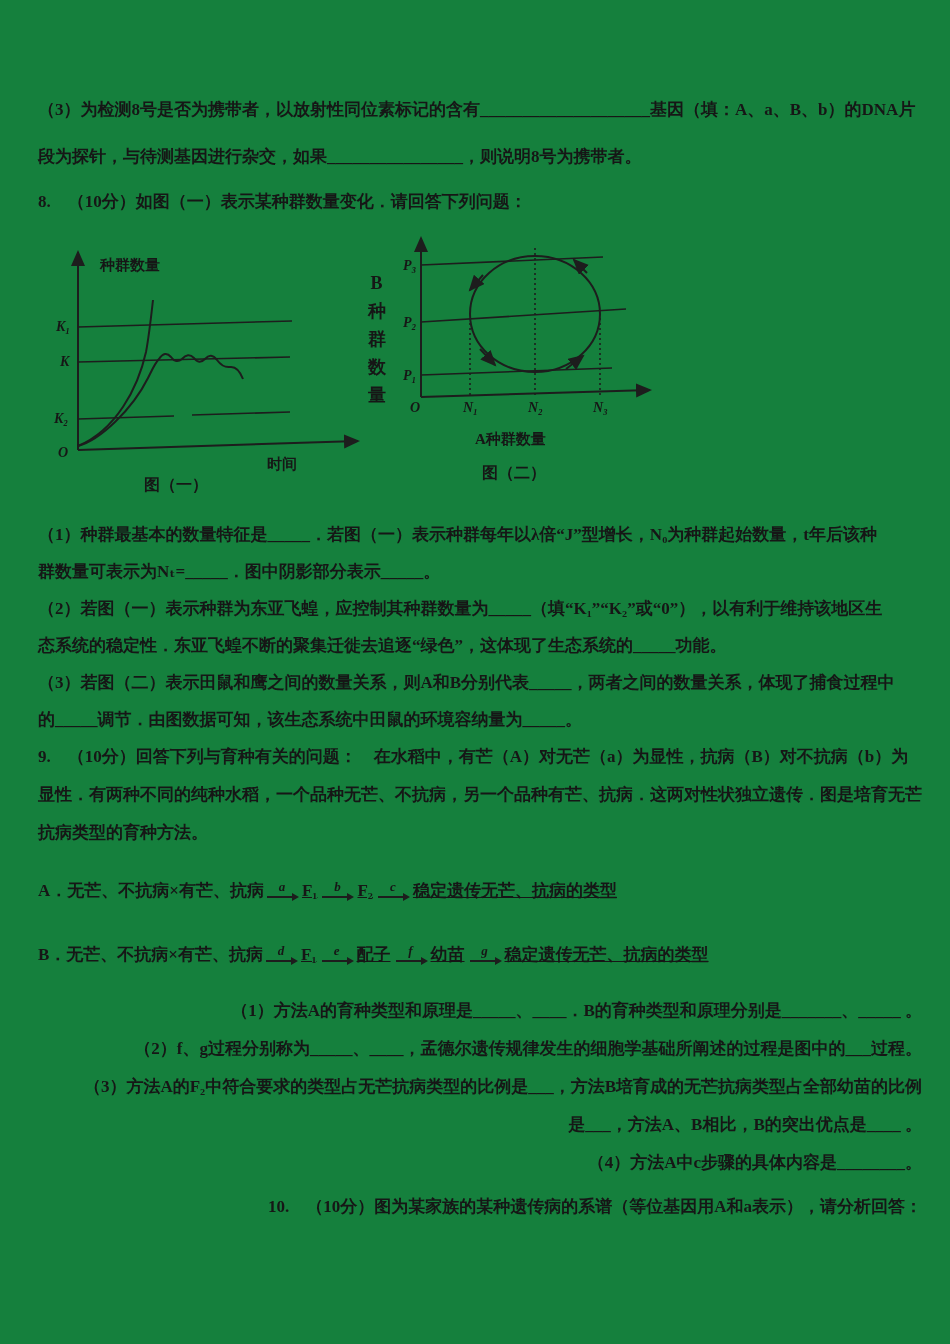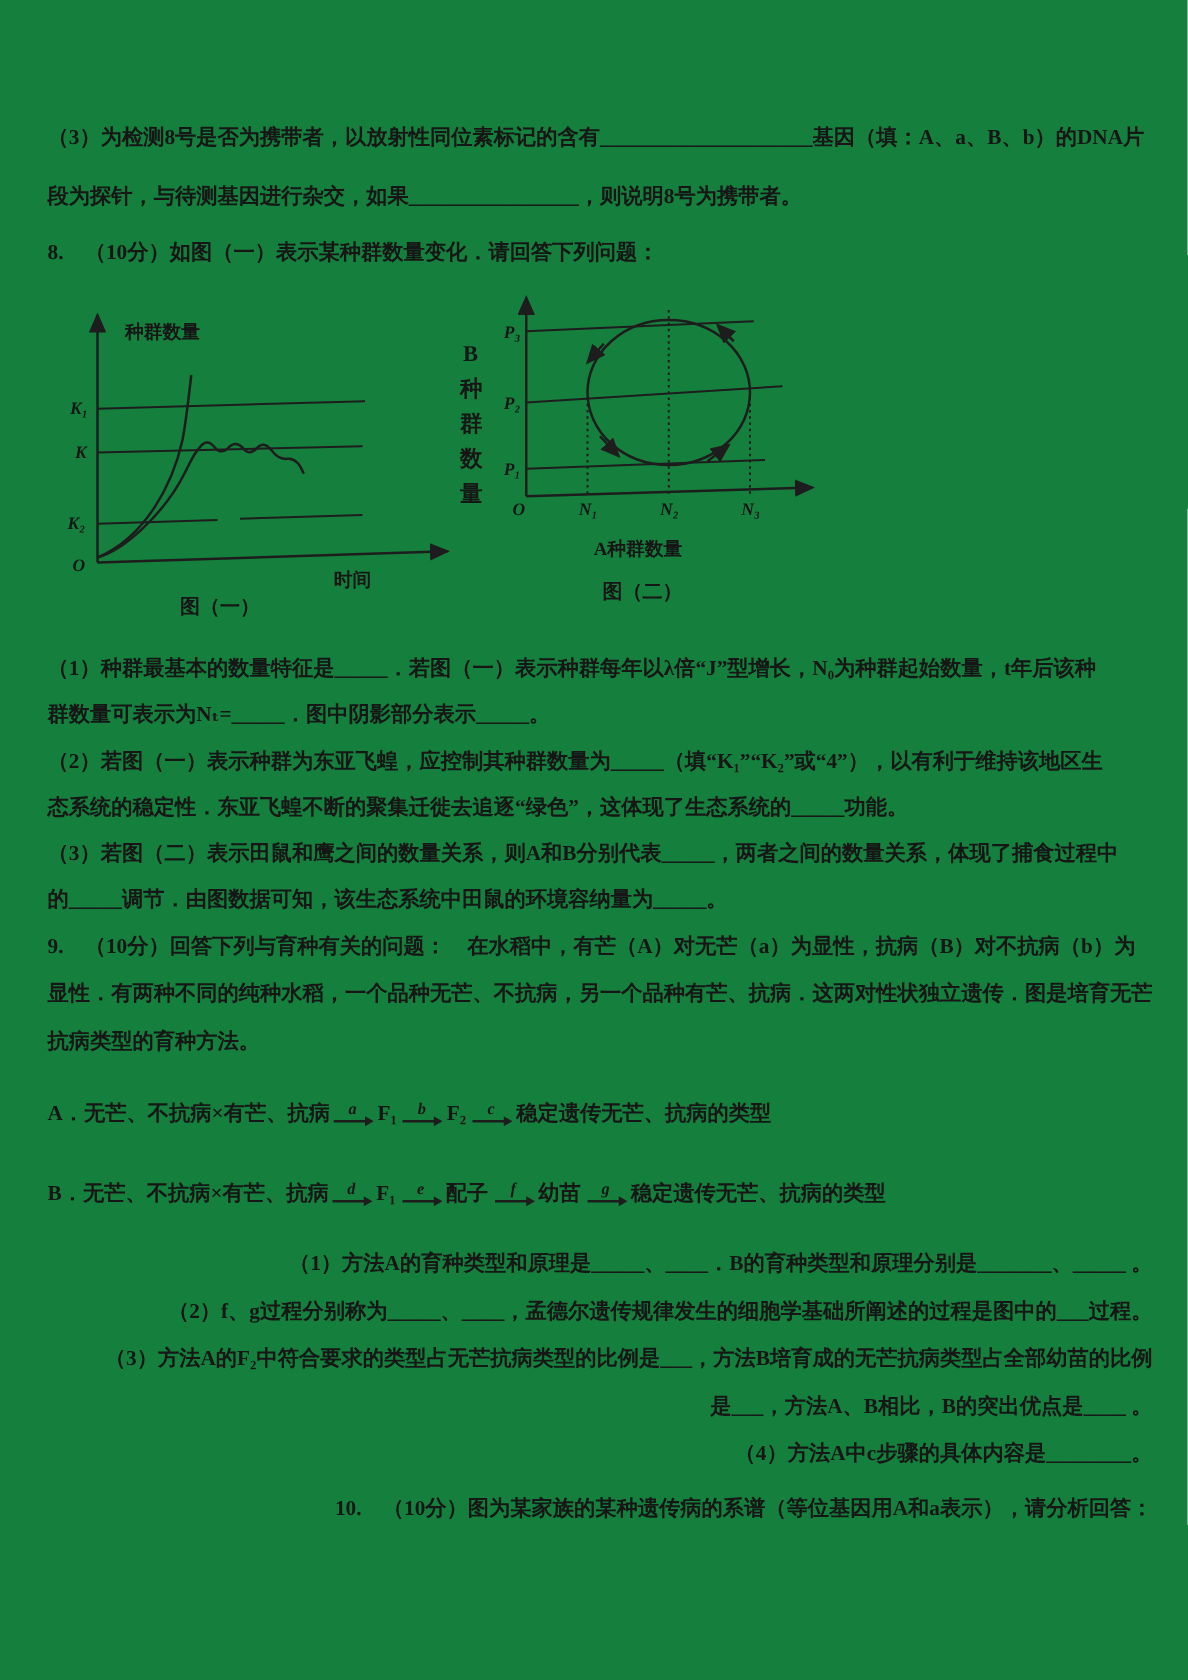--- a/index.html
+++ b/index.html
@@ -28,21 +28,21 @@
   .fig-cn{font-weight:700;font-size:15px;fill:#161616;}
   .fig-cap{font-weight:700;font-size:16px;fill:#161616;}
   .fig2-ylabel{
     position:absolute;left:330px;top:50px;width:17px;
     font-size:18px;font-weight:700;line-height:1.55;
     word-break:break-all;text-align:center;
   }
   
   .method-row{display:flex;align-items:center;margin:18px 0 10px 0;height:42px;}
   .method-row .mtext{line-height:24px;}
-  .method-row .node{line-height:24px;margin:0 2px;}
+  .method-row .node{line-height:24px;margin:0 2px;text-decoration:underline;}
   .step{display:inline-flex;flex-direction:column;align-items:center;margin:0 3px 4px 3px;}
   .step .lbl{font-style:italic;font-weight:600;font-size:13px;line-height:1;margin-bottom:3px;}
   .step .shaft{width:30px;height:2px;background:#1d1d1d;position:relative;}
   .step .shaft::after{
     content:'';position:absolute;right:-2px;top:-3px;
     border-left:7px solid #1d1d1d;border-top:4px solid transparent;border-bottom:4px solid transparent;
   }
   .q9-part{line-height:38px;text-align:right;}
   .gap-sm{margin-top:6px;margin-left:16px;}
 </style>
@@ -122,21 +122,21 @@
       <text x="93" y="194" class="fig-tick">N₁</text>
       <text x="158" y="194" class="fig-tick">N₂</text>
       <text x="223" y="194" class="fig-tick">N₃</text>
       <text x="105" y="226" class="fig-cn">A种群数量</text>
       <text x="112" y="260" class="fig-cap">图（二）</text>
     </svg>
   </div>
 
   <p class="body-line">（1）种群最基本的数量特征是_____．若图（一）表示种群每年以λ倍“J”型增长，N₀为种群起始数量，t年后该种</p>
   <p class="body-line">群数量可表示为Nₜ=_____．图中阴影部分表示_____。</p>
-  <p class="body-line">（2）若图（一）表示种群为东亚飞蝗，应控制其种群数量为_____（填“K₁”“K₂”或“4”），以有利于维持该地区生</p>
+  <p class="body-line">（2）若图（一）表示种群为东亚飞蝗，应控制其种群数量为_____（填“K₁”“K₂”或“0”），以有利于维持该地区生</p>
   <p class="body-line">态系统的稳定性．东亚飞蝗不断的聚集迁徙去追逐“绿色”，这体现了生态系统的_____功能。</p>
   <p class="body-line">（3）若图（二）表示田鼠和鹰之间的数量关系，则A和B分别代表_____，两者之间的数量关系，体现了捕食过程中</p>
   <p class="body-line">的_____调节．由图数据可知，该生态系统中田鼠的环境容纳量为_____。</p>
 
   <p class="q9-intro">9.　（10分）回答下列与育种有关的问题：　在水稻中，有芒（A）对无芒（a）为显性，抗病（B）对不抗病（b）为</p>
   <p class="q9-intro">显性．有两种不同的纯种水稻，一个品种无芒、不抗病，另一个品种有芒、抗病．这两对性状独立遗传．图是培育无芒</p>
   <p class="q9-intro">抗病类型的育种方法。</p>
 
   <div class="method-row">
     <span class="mtext">A．无芒、不抗病×有芒、抗病</span>

